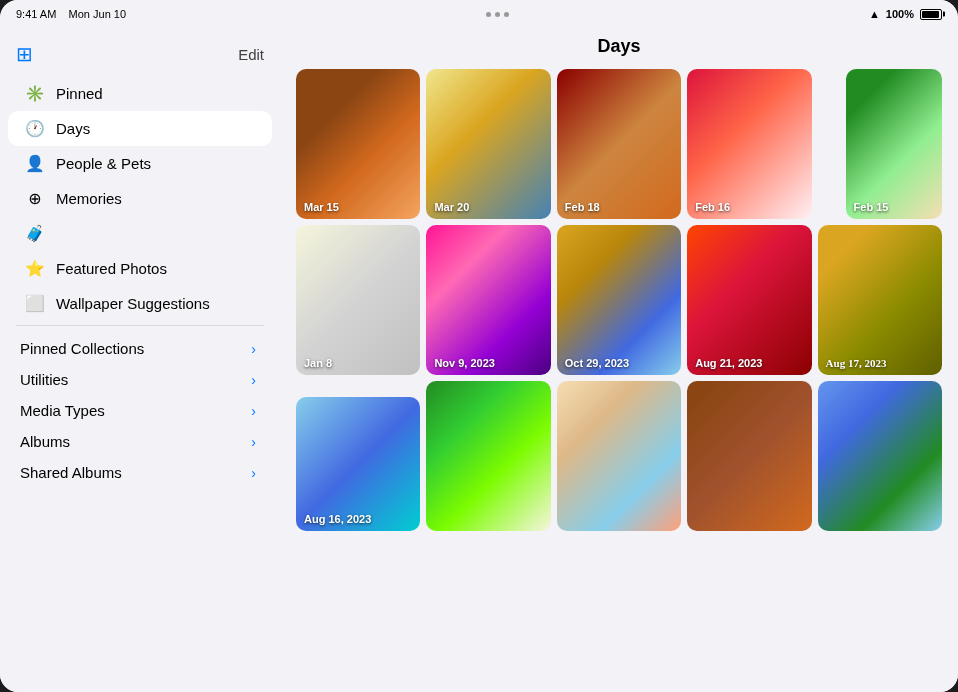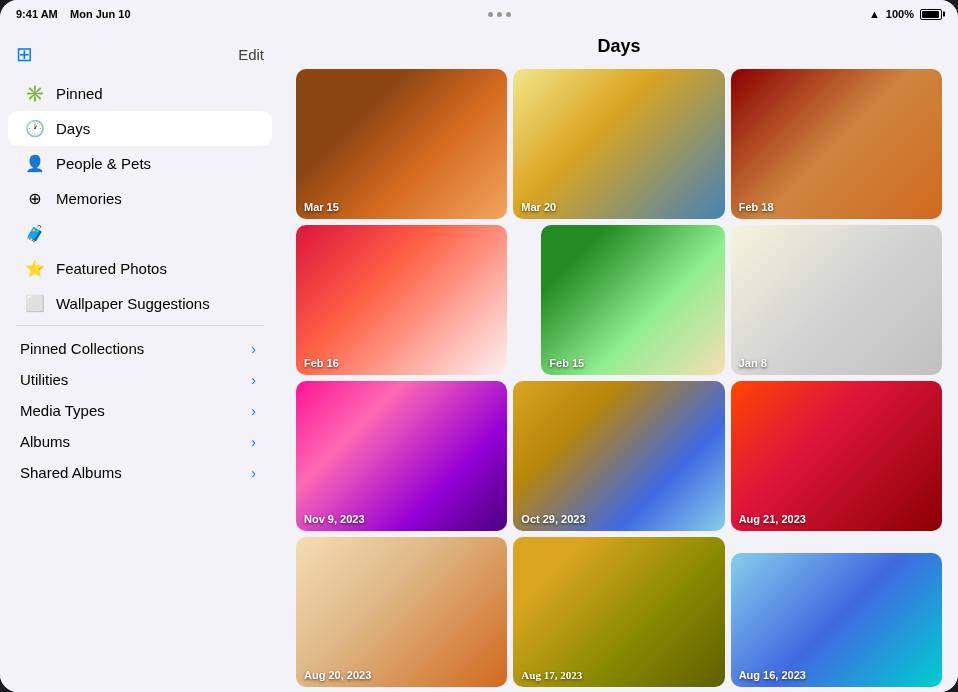--- a/index.html
+++ b/index.html
@@ -27,21 +27,21 @@
       height: 28px;
       background: #f2f2f7;
       display: flex;
       align-items: center;
       justify-content: space-between;
       padding: 4px 16px;
       flex-shrink: 0;
     }
     .status-left {
       font-size: 11px;
-      font-weight: 700;
+      font-weight: 400;
       color: #000;
     }
     .status-center {
       display: flex;
       gap: 4px;
     }
     .status-dot {
       width: 5px; height: 5px;
       background: #999;
       border-radius: 50%;
@@ -170,21 +170,21 @@
       padding: 8px 0 12px 0;
       font-size: 18px;
       font-weight: 600;
       color: #000;
     }
     .photo-grid {
       flex: 1;
       overflow-y: auto;
       padding: 0 16px 16px 16px;
       display: grid;
-      grid-template-columns: repeat(3, 1fr);
+      grid-template-columns: repeat(5, 1fr);
       grid-template-rows: repeat(4, 150px);
       gap: 6px;
     }
     .photo-cell {
       border-radius: 10px;
       overflow: hidden;
       position: relative;
       background: #ccc;
     }
     .photo-label {
@@ -335,23 +335,20 @@
         <div class="photo-cell photo-7">
           <span class="photo-label">Nov 9, 2023</span>
         </div>
         <div class="photo-cell photo-8">
           <span class="photo-label">Oct 29, 2023</span>
         </div>
 
         <div class="photo-cell photo-9">
           <span class="photo-label">Aug 21, 2023</span>
         </div>
-        <div class="photo-cell photo-10">
-          <span class="photo-label">Aug 20, 2023</span>
-        </div>
         <div class="photo-cell photo-11">
           <span class="photo-label">Aug 17, 2023</span>
         </div>
         <div class="photo-cell photo-12">
           <span class="photo-label">Aug 16, 2023</span>
         </div>
 
         <div class="photo-cell photo-13"></div>
         <div class="photo-cell photo-14"></div>
         <div class="photo-cell photo-15"></div>

